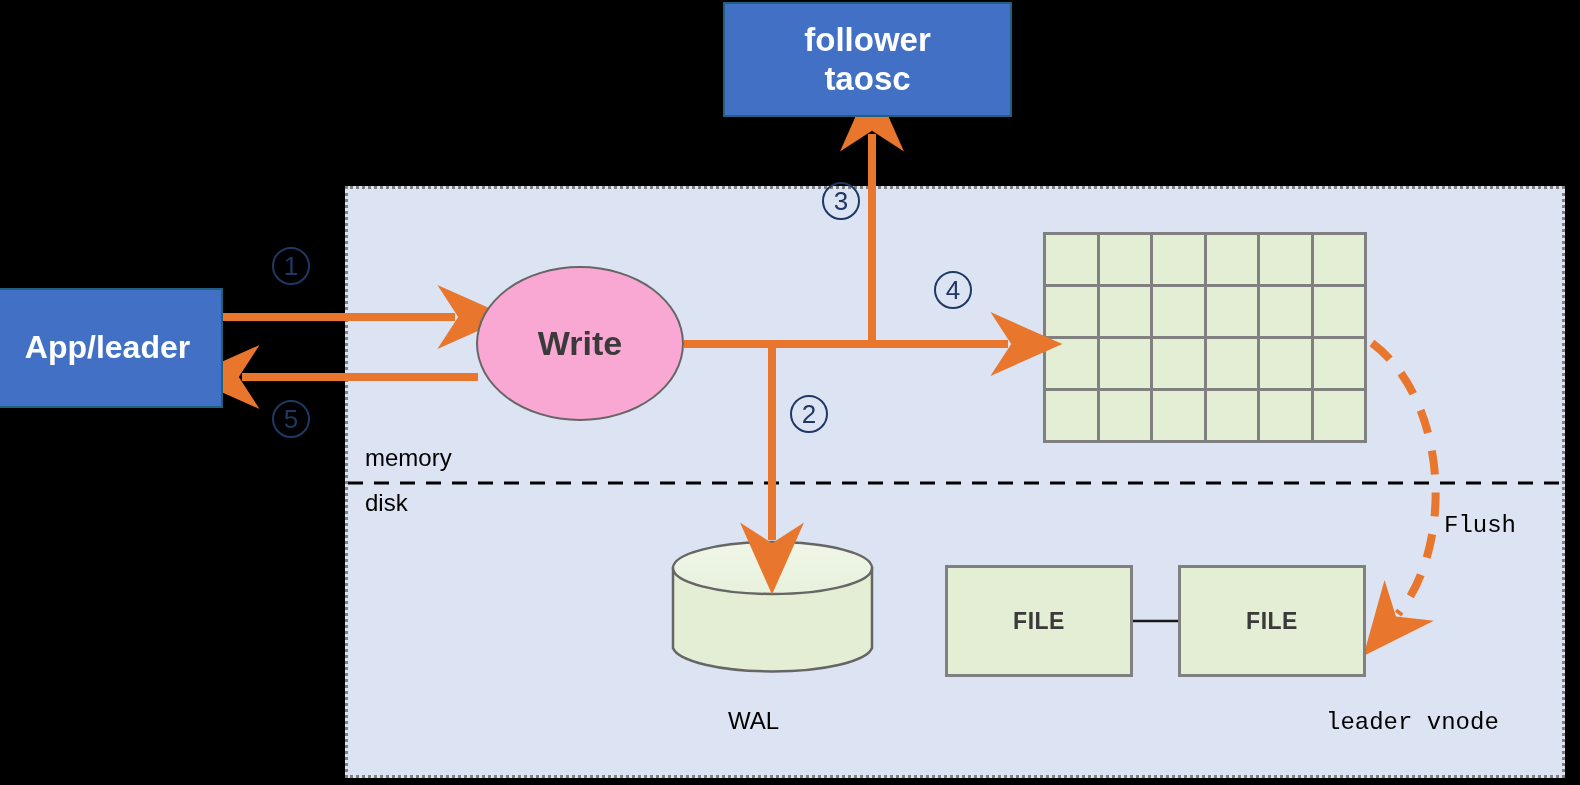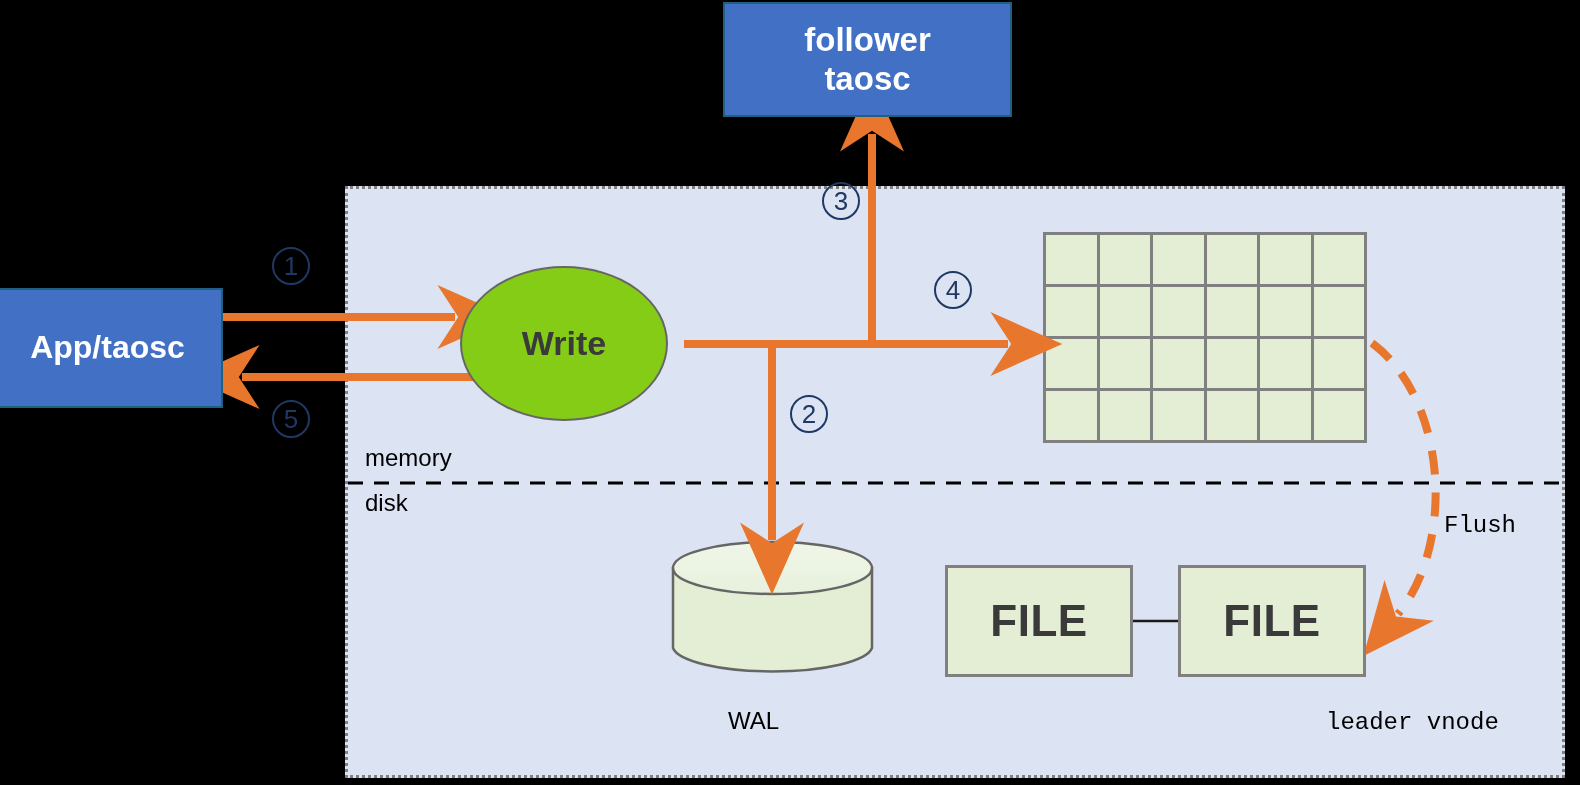--- a/index.html
+++ b/index.html
@@ -58,25 +58,25 @@
   #app-taosc {
     left: -8px;
     top: 288px;
     width: 231px;
     height: 120px;
     font-size: 32px;
   }
 
   
   #write-node {
-    left: 460px;
+    left: 476px;
     top: 266px;
     width: 208px;
     height: 155px;
-    background: #84cc16;
+    background: #f9a8d4;
     border: 2px solid #666666;
     border-radius: 50%;
     box-sizing: border-box;
     display: flex;
     align-items: center;
     justify-content: center;
     color: #3a3a3a;
     font-size: 34px;
     font-weight: bold;
   }
@@ -99,21 +99,21 @@
 
   
   .filebox {
     background: #e3eed5;
     border: 3px solid #808080;
     box-sizing: border-box;
     display: flex;
     align-items: center;
     justify-content: center;
     color: #3a3a3a;
-    font-size: 44px;
+    font-size: 23px;
     font-weight: bold;
     letter-spacing: 0.5px;
   }
   #file-1 { left: 945px; top: 565px; width: 188px; height: 112px; }
   #file-2 { left: 1178px; top: 565px; width: 188px; height: 112px; }
 
   
   .label {
     color: #000000;
     font-size: 24px;
@@ -213,21 +213,21 @@
   </svg>
 
   <div class="abs bluebox" id="follower-vnode">
     <span>
       <span>follower</span><br>
       <span>taosc</span>
     </span>
   </div>
 
   <div class="abs bluebox" id="app-taosc">
-    <span>App/taosc</span>
+    <span>App/leader</span>
   </div>
 
   <div class="abs" id="write-node">
     <span>Write</span>
   </div>
 
   <div class="abs filebox" id="file-1">
     <span>FILE</span>
   </div>
   <div class="abs filebox" id="file-2">

